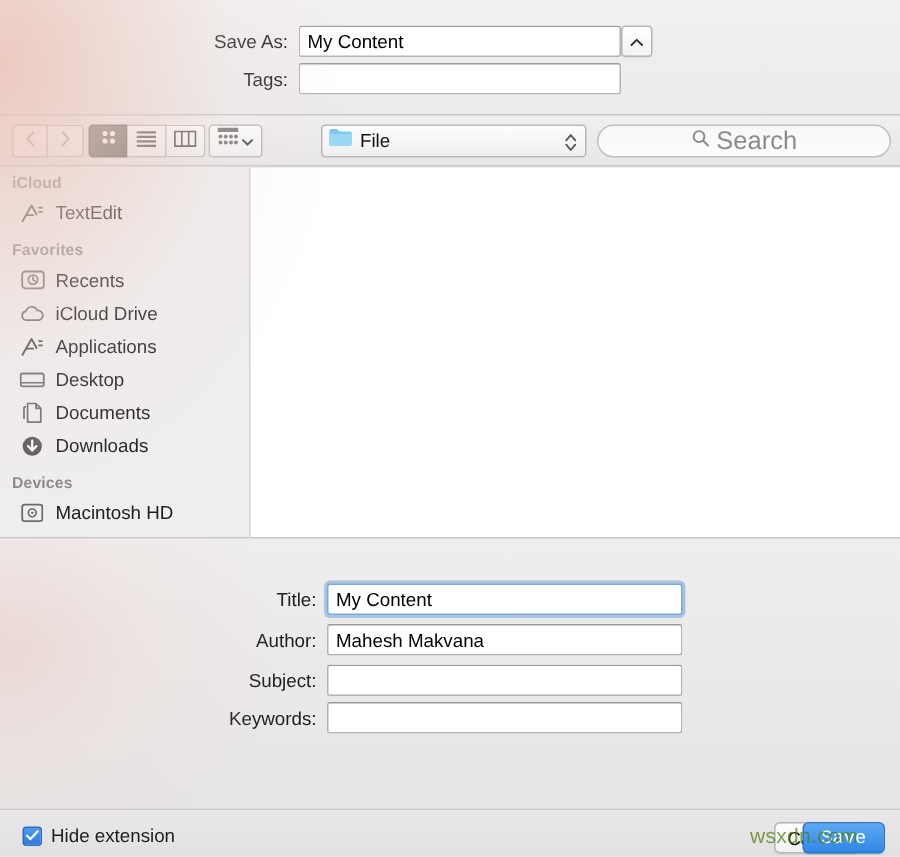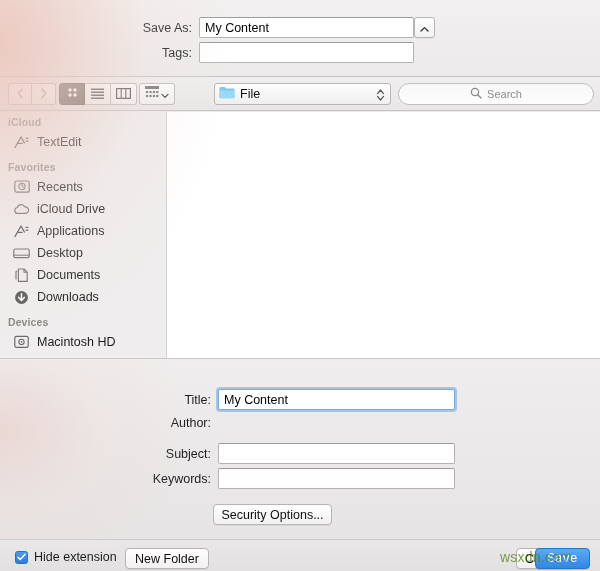--- a/index.html
+++ b/index.html
@@ -113,21 +113,21 @@
   .stepper { position: absolute; right: 5px; top: 4px; }
 
   .search-field {
     position: absolute; left: 398px; top: 83px;
     width: 196px; height: 22px;
     background: linear-gradient(180deg,#f7f7f7 0%,#fdfdfd 100%);
     border: 1px solid #c2c0c0; border-radius: 11px;
     display: flex; align-items: center; justify-content: center; gap: 5px;
     z-index: 7;
   }
-  .search-placeholder { font-size: 11px; color: #8b8b8b; }
+  .search-placeholder { font-size: 17px; color: #8b8b8b; }
 
   
   .sidebar {
     position: absolute; left: 0; top: 112px; width: 166px; height: 246px;
     background: #efeded;
     z-index: 4; overflow: hidden;
   }
   .sb-header {
     font-size: 10.5px; color: #8b8887; font-weight: bold;
     padding: 4px 0 3px 8px; letter-spacing: 0.1px;
@@ -427,44 +427,43 @@
 
 <div class="browser"></div>
 
 <div class="bottom-panel">
   <div class="field-row" style="left:106px; top:30px;">
     <span class="bp-label">Title:</span>
     <input class="bp-input focused" type="text" value="My Content" style="">
   </div>
   <div class="field-row" style="left:106px; top:57px;">
     <span class="bp-label">Author:</span>
+    <input class="bp-input" type="text" value="Mahesh Makvana" style="">
   </div>
   <div class="field-row" style="left:106px; top:84px;">
     <span class="bp-label">Subject:</span>
     <input class="bp-input" type="text" value="" style="">
   </div>
   <div class="field-row" style="left:106px; top:109px;">
     <span class="bp-label">Keywords:</span>
     <input class="bp-input" type="text" value="" style="">
   </div>
 
-  <div class="push-btn" style="position:absolute; left:213px; top:145px; width:119px; height:21px;">Security Options...</div>
 </div>
 
 <div class="footer">
   <div style="position:absolute; left:15px; top:10px; display:flex; align-items:center; gap:6px;">
     <span class="checkbox-box">
       <svg width="9" height="8" viewBox="0 0 9 8">
           <path d="M1 4.2 L3.3 6.4 L8 1.3" stroke="#fff" stroke-width="1.5" fill="none" stroke-linecap="round" stroke-linejoin="round"></path>
         </svg>
     </span>
     <span style="font-size:12.5px; color:#1d1d1d;">Hide extension</span>
   </div>
 
-  <div class="push-btn" style="position:absolute; left:125px; top:8px; width:84px; height:21px;">New Folder</div>
 
   <div class="push-btn" style="position:absolute; left:473px; top:8px; width:57px; height:21px;margin-left:43px;">Cancel</div>
 
   <div class="save-btn" style="position:absolute; left:535px; top:8px; width:55px; height:21px;">Save</div>
 </div>
 
 <div class="tint"></div>
 <div class="tint2"></div>
 
 <div class="watermark">wsxdn.com</div>

